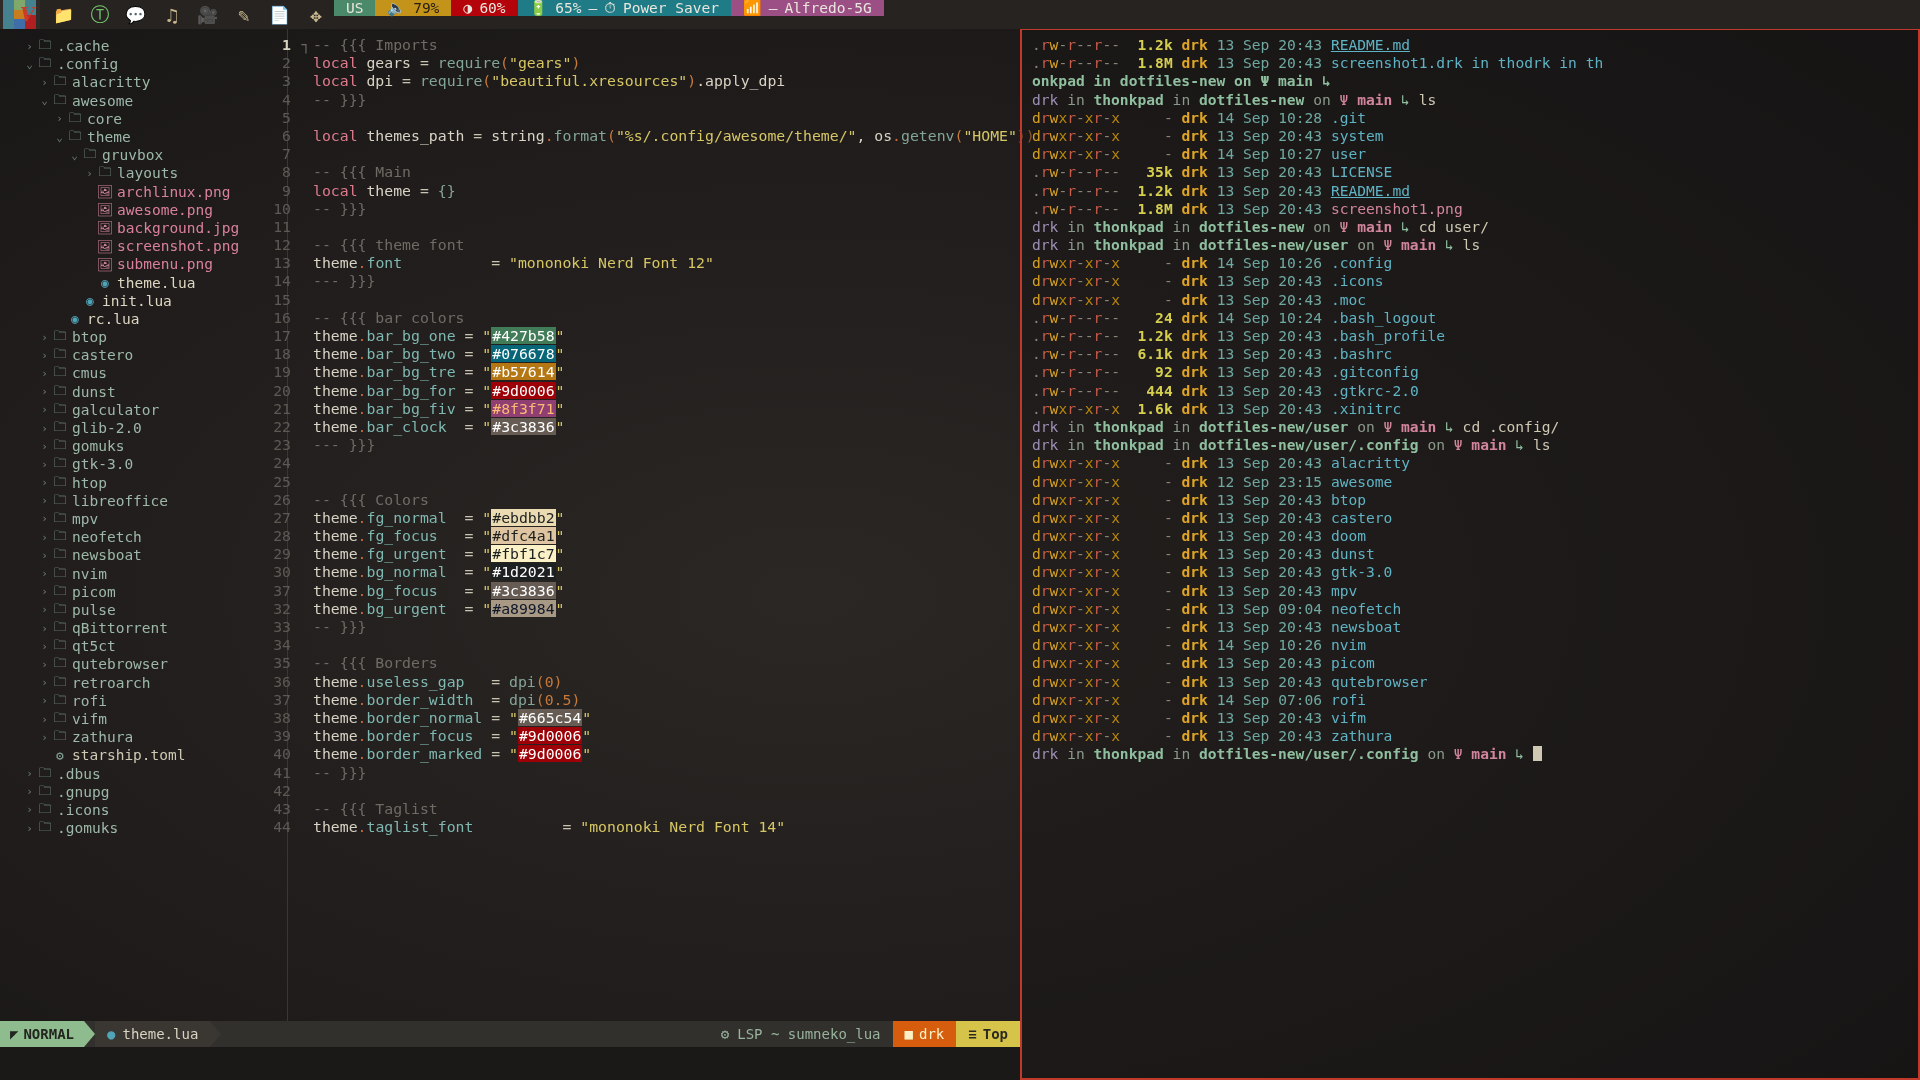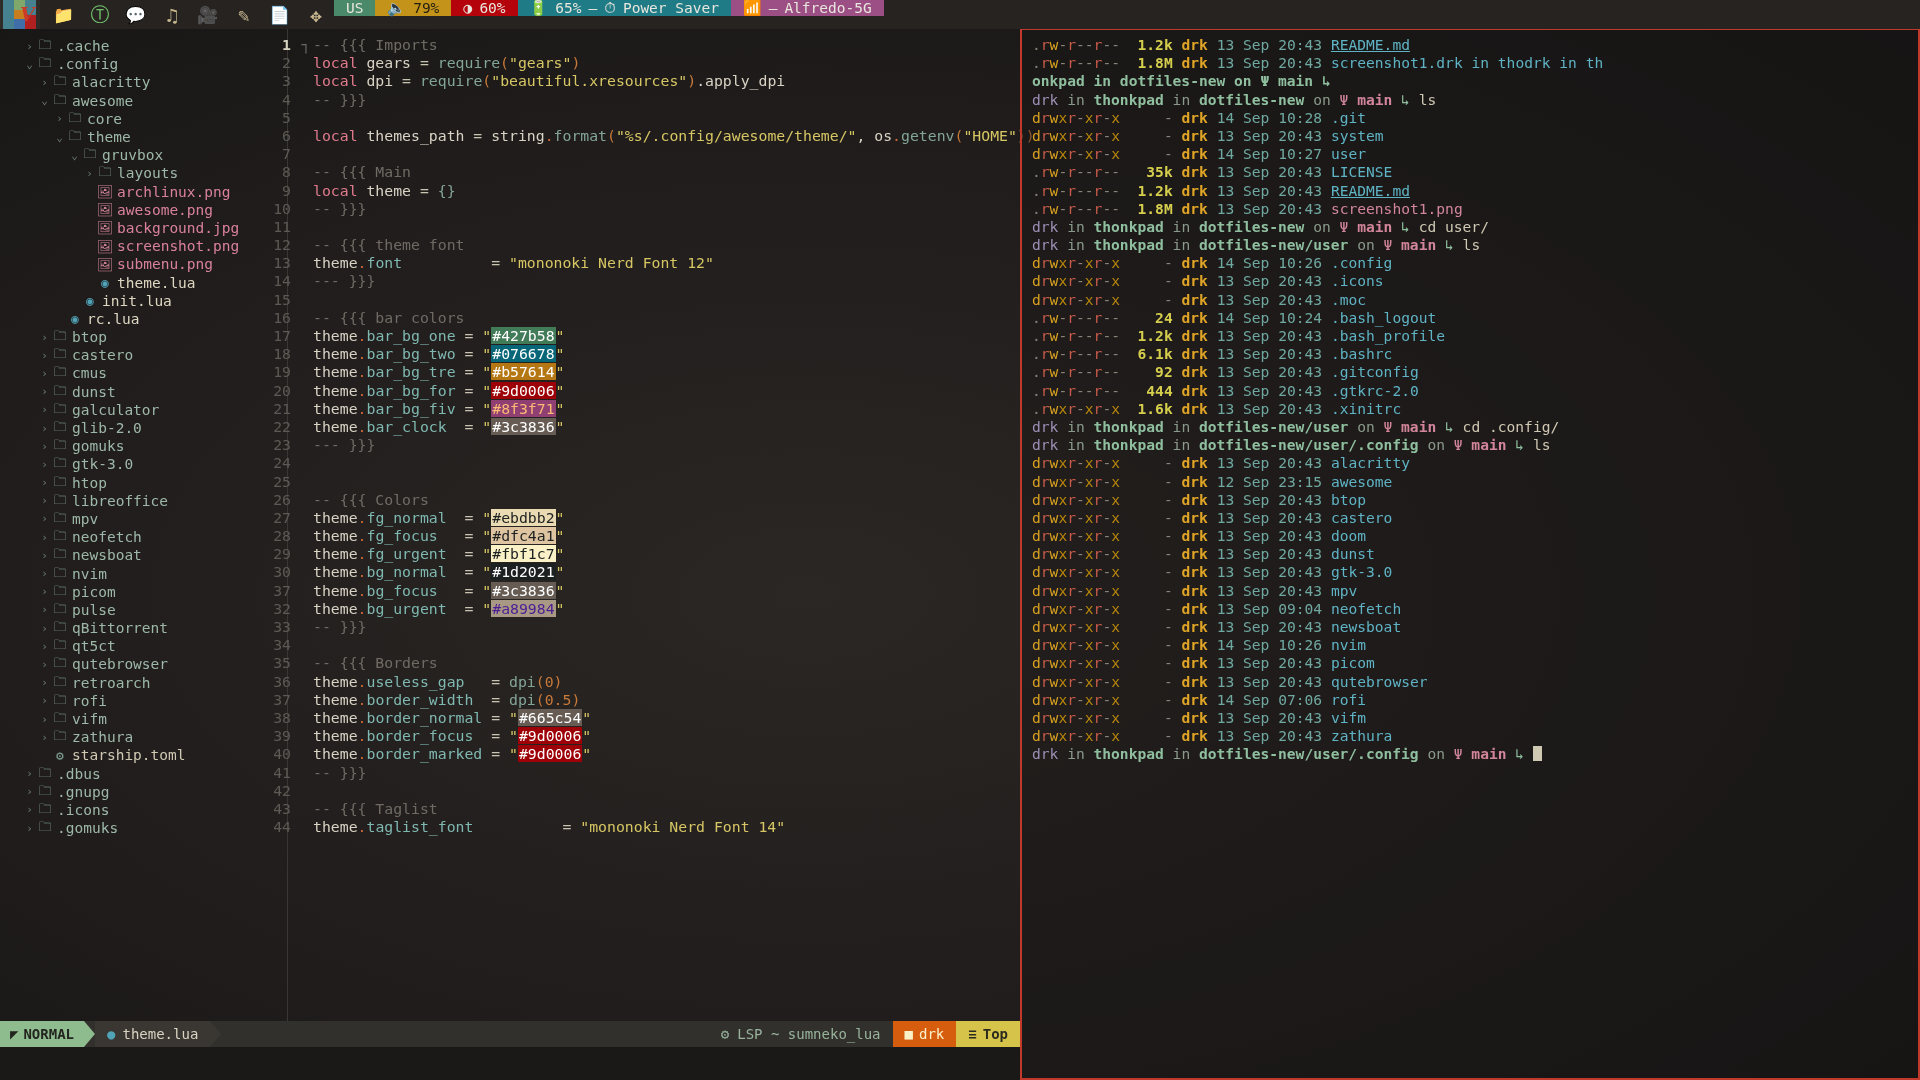--- a/index.html
+++ b/index.html
@@ -442,21 +442,21 @@
         <div class="cl"><span class="ln">22</span><span class="fold"></span><span class="src"><span class="k-id">theme</span><span class="k-dot">.</span><span class="k-prop">bar_clock</span><span class="k-op">  = </span><span class="k-str">"</span><span class="k-str sw" style="background: rgb(102, 92, 84); color: rgb(255, 255, 255);">#3c3836</span><span class="k-str">"</span></span></div>
         <div class="cl"><span class="ln">23</span><span class="fold"></span><span class="src"><span class="k-cmt">--- }}}</span></span></div>
         <div class="cl"><span class="ln">24</span><span class="fold"></span><span class="src"></span></div>
         <div class="cl"><span class="ln">25</span><span class="fold"></span><span class="src"></span></div>
         <div class="cl"><span class="ln">26</span><span class="fold"></span><span class="src"><span class="k-cmt">-- {{{ Colors</span></span></div>
         <div class="cl"><span class="ln">27</span><span class="fold"></span><span class="src"><span class="k-id">theme</span><span class="k-dot">.</span><span class="k-prop">fg_normal</span><span class="k-op">  = </span><span class="k-str">"</span><span class="k-str sw" style="background: rgb(235, 219, 178); color: rgb(29, 32, 33);">#ebdbb2</span><span class="k-str">"</span></span></div>
         <div class="cl"><span class="ln">28</span><span class="fold"></span><span class="src"><span class="k-id">theme</span><span class="k-dot">.</span><span class="k-prop">fg_focus</span><span class="k-op">   = </span><span class="k-str">"</span><span class="k-str sw" style="background: rgb(223, 196, 161); color: rgb(29, 32, 33);">#dfc4a1</span><span class="k-str">"</span></span></div>
         <div class="cl"><span class="ln">29</span><span class="fold"></span><span class="src"><span class="k-id">theme</span><span class="k-dot">.</span><span class="k-prop">fg_urgent</span><span class="k-op">  = </span><span class="k-str">"</span><span class="k-str sw" style="background: rgb(251, 241, 199); color: rgb(29, 32, 33);">#fbf1c7</span><span class="k-str">"</span></span></div>
         <div class="cl"><span class="ln">30</span><span class="fold"></span><span class="src"><span class="k-id">theme</span><span class="k-dot">.</span><span class="k-prop">bg_normal</span><span class="k-op">  = </span><span class="k-str">"</span><span class="k-str sw" style="background: rgb(29, 32, 33); color: rgb(255, 255, 255);">#1d2021</span><span class="k-str">"</span></span></div>
         <div class="cl"><span class="ln">37</span><span class="fold"></span><span class="src"><span class="k-id">theme</span><span class="k-dot">.</span><span class="k-prop">bg_focus</span><span class="k-op">   = </span><span class="k-str">"</span><span class="k-str sw" style="background: rgb(102, 92, 84); color: rgb(255, 255, 255);">#3c3836</span><span class="k-str">"</span></span></div>
-        <div class="cl"><span class="ln">32</span><span class="fold"></span><span class="src"><span class="k-id">theme</span><span class="k-dot">.</span><span class="k-prop">bg_urgent</span><span class="k-op">  = </span><span class="k-str">"</span><span class="k-str sw" style="background: rgb(168, 153, 132); color: #4c1d95;">#a89984</span><span class="k-str">"</span></span></div>
+        <div class="cl"><span class="ln">32</span><span class="fold"></span><span class="src"><span class="k-id">theme</span><span class="k-dot">.</span><span class="k-prop">bg_urgent</span><span class="k-op">  = </span><span class="k-str">"</span><span class="k-str sw" style="background: rgb(168, 153, 132); color: #0f172a;">#a89984</span><span class="k-str">"</span></span></div>
         <div class="cl"><span class="ln">33</span><span class="fold"></span><span class="src"><span class="k-cmt">-- }}}</span></span></div>
         <div class="cl"><span class="ln">34</span><span class="fold"></span><span class="src"></span></div>
         <div class="cl"><span class="ln">35</span><span class="fold"></span><span class="src"><span class="k-cmt">-- {{{ Borders</span></span></div>
         <div class="cl"><span class="ln">36</span><span class="fold"></span><span class="src"><span class="k-id">theme</span><span class="k-dot">.</span><span class="k-prop">useless_gap</span><span class="k-op">   = </span><span class="k-fn">dpi</span><span class="k-pun">(</span><span class="k-num">0</span><span class="k-pun">)</span></span></div>
         <div class="cl"><span class="ln">37</span><span class="fold"></span><span class="src"><span class="k-id">theme</span><span class="k-dot">.</span><span class="k-prop">border_width</span><span class="k-op">  = </span><span class="k-fn">dpi</span><span class="k-pun">(</span><span class="k-num">0.5</span><span class="k-pun">)</span></span></div>
         <div class="cl"><span class="ln">38</span><span class="fold"></span><span class="src"><span class="k-id">theme</span><span class="k-dot">.</span><span class="k-prop">border_normal</span><span class="k-op"> = </span><span class="k-str">"</span><span class="k-str sw" style="background: rgb(102, 92, 84); color: rgb(255, 255, 255);">#665c54</span><span class="k-str">"</span></span></div>
         <div class="cl"><span class="ln">39</span><span class="fold"></span><span class="src"><span class="k-id">theme</span><span class="k-dot">.</span><span class="k-prop">border_focus</span><span class="k-op">  = </span><span class="k-str">"</span><span class="k-str sw" style="background: rgb(157, 0, 6); color: rgb(255, 255, 255);">#9d0006</span><span class="k-str">"</span></span></div>
         <div class="cl"><span class="ln">40</span><span class="fold"></span><span class="src"><span class="k-id">theme</span><span class="k-dot">.</span><span class="k-prop">border_marked</span><span class="k-op"> = </span><span class="k-str">"</span><span class="k-str sw" style="background: rgb(157, 0, 6); color: rgb(255, 255, 255);">#9d0006</span><span class="k-str">"</span></span></div>
         <div class="cl"><span class="ln">41</span><span class="fold"></span><span class="src"><span class="k-cmt">-- }}}</span></span></div>
         <div class="cl"><span class="ln">42</span><span class="fold"></span><span class="src"></span></div>

